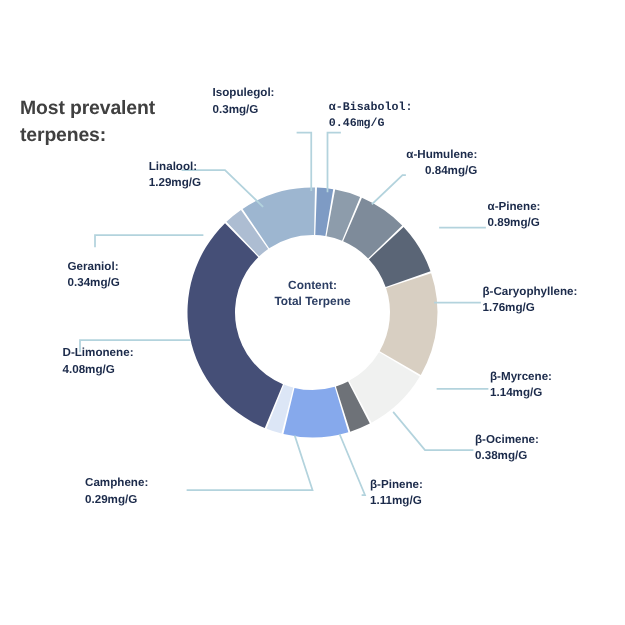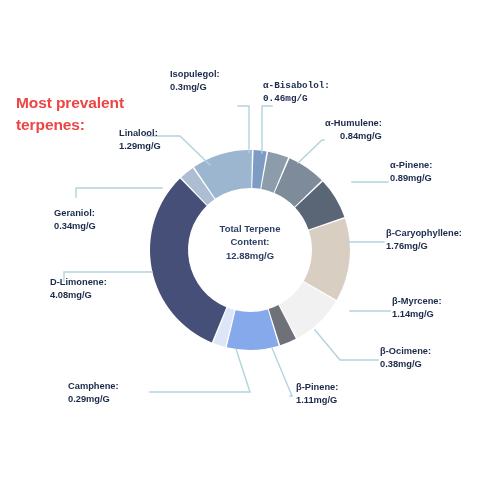--- a/index.html
+++ b/index.html
@@ -6,26 +6,26 @@
   body{
     width:500px;height:500px;
     background:#ffffff;
     font-family:"Liberation Sans","DejaVu Sans",sans-serif;
     overflow:hidden;
     position:relative;
   }
   #canvas{position:absolute;inset:0;width:500px;height:500px;}
   .chart-title{
     position:absolute;
-    left:16px; top:92px;
+    left:16px; top:76px;
     width:170px;
     font-size:15.5px;
     font-weight:700;
     line-height:1.45;
-    color:#ef4444;
+    color:#404040;
     letter-spacing:-0.1px;
   }
   .center-text{
     position:absolute;
     left:200px; top:222px;
     width:100px;
     text-align:center;
     font-size:9.5px;
     font-weight:700;
     line-height:1.42;
@@ -85,23 +85,22 @@
 
     <path class="leader" d="M 352 182 L 388 182"></path>
 
     <path class="leader" d="M 298 163 L 322 140 L 324 140"></path>
   </g>
 </svg>
 
 <div class="chart-title">Most prevalent terpenes:</div>
 
 <div class="center-text">
+  <div>Content:</div>
   <div>Total Terpene</div>
-  <div>Content:</div>
-  <div>12.88mg/G</div>
 </div>
 
 <div class="lbl" style="left:170px;top:68px;">
   <div>Isopulegol:</div>
   <div>0.3mg/G</div>
 </div>
 
 <div class="lbl" style="left:263px;top:80px;font-family:Liberation Mono, monospace;">
   <div>α-Bisabolol:</div>
   <div>0.46mg/G</div>

